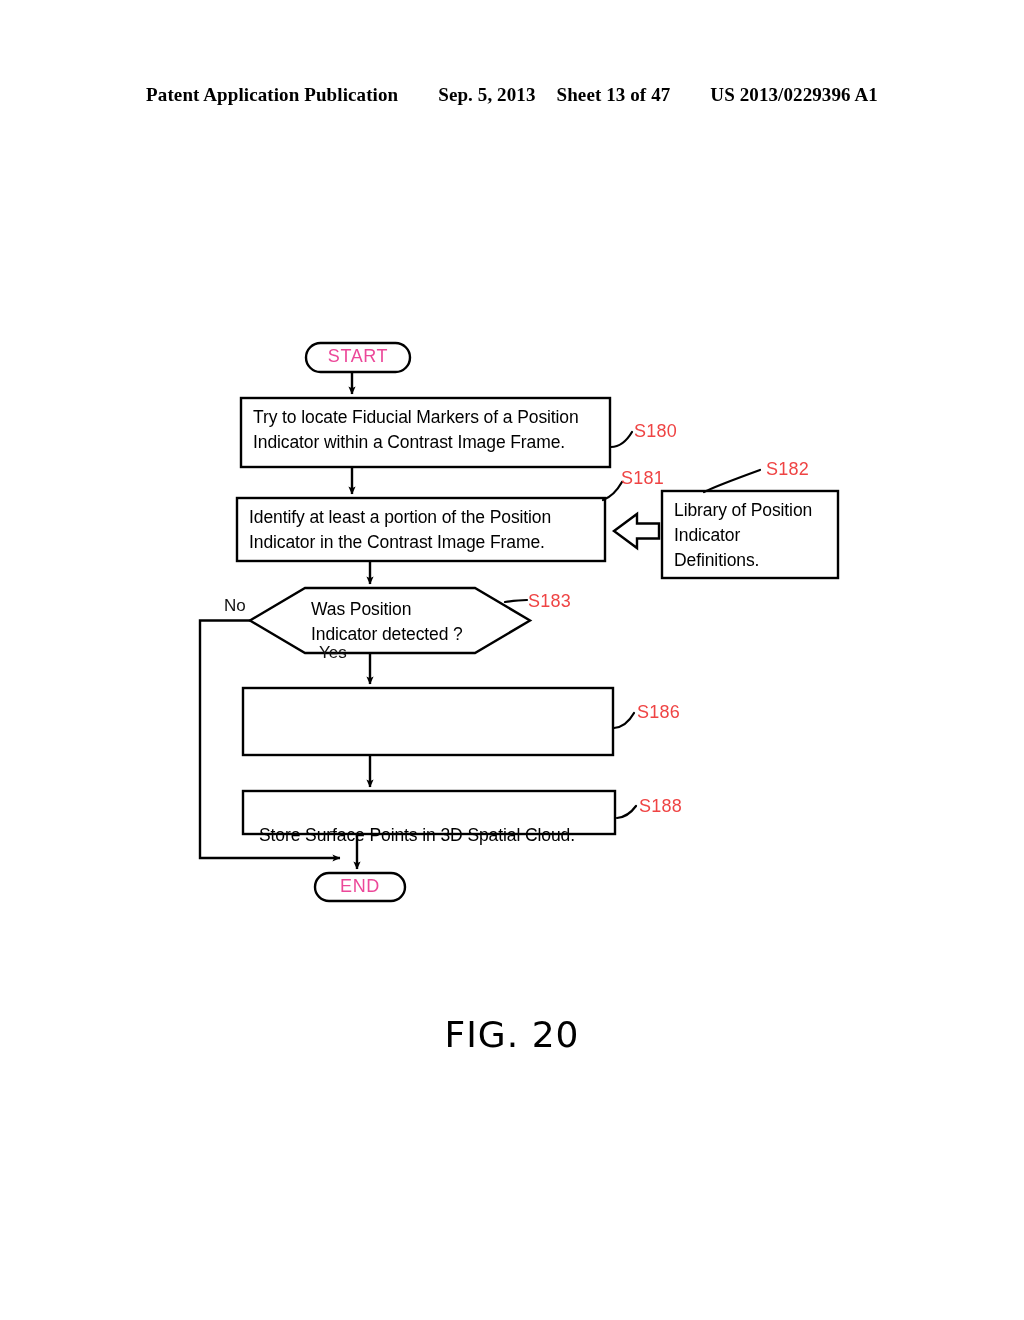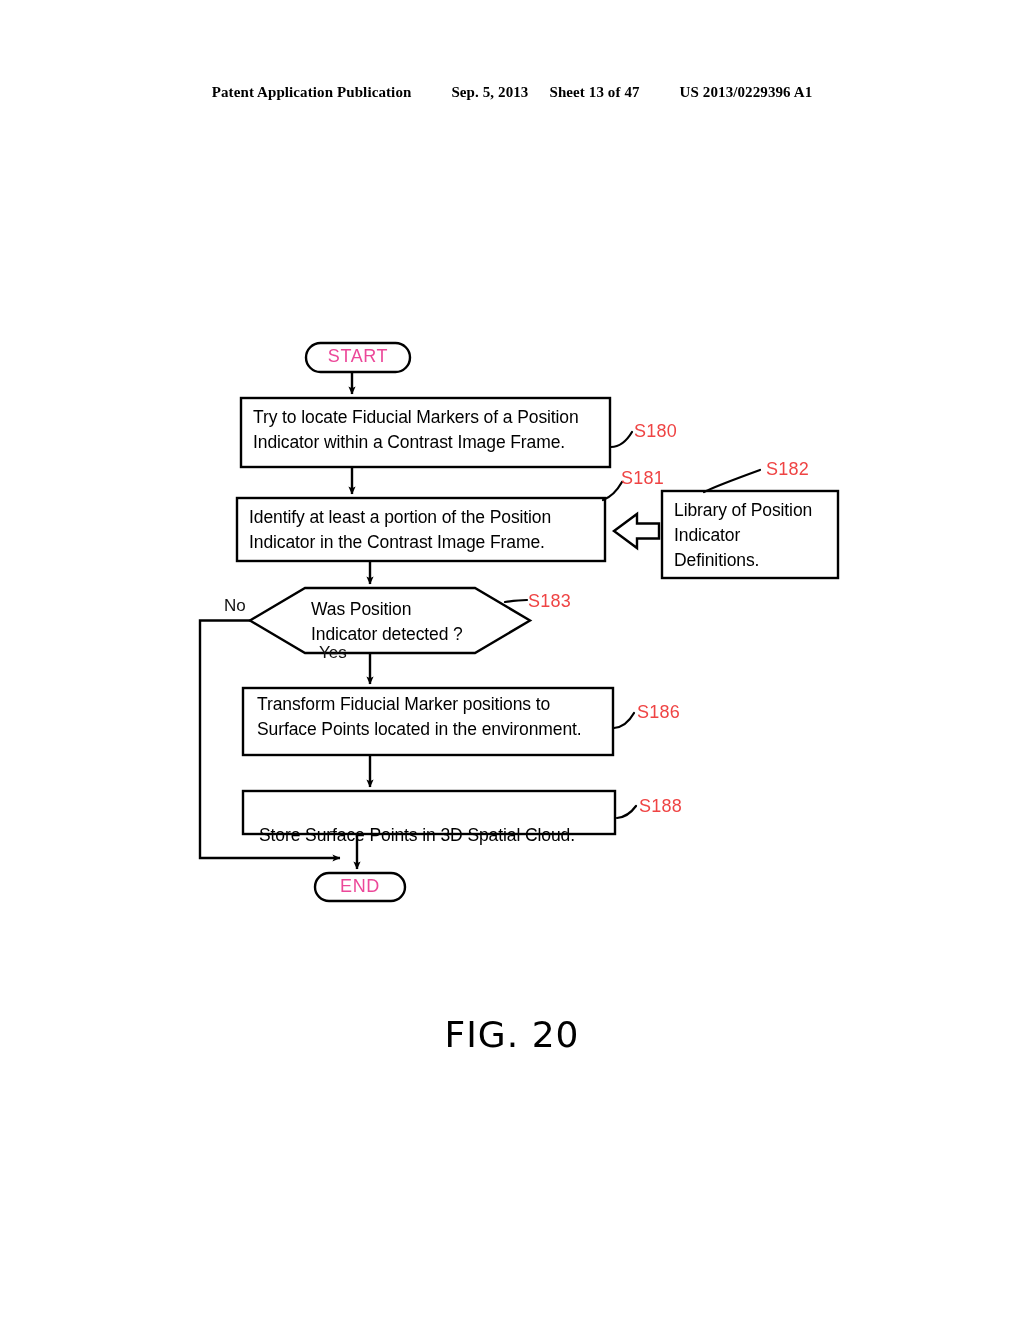--- a/index.html
+++ b/index.html
@@ -22,21 +22,21 @@
     position: absolute;
     left: 0;
     top: 84px;
     width: 1024px;
     height: 26px;
     display: flex;
     align-items: baseline;
     justify-content: center;
     font-family: "Liberation Serif", serif;
     font-weight: bold;
-    font-size: 15px;
+    font-size: 19px;
     letter-spacing: 0.1px;
     white-space: nowrap;
   }
   #page-header .hdr-pub { }
   #page-header .hdr-date { margin-left: 40px; }
   #page-header .hdr-sheet { margin-left: 21px; }
   #page-header .hdr-num { margin-left: 40px; }
 
   
   #figure-stage {
@@ -170,22 +170,20 @@
   <div class="node-text" style="left:249px; top:505px; width:350px;">Identify at least a portion of the Position
 Indicator in the Contrast Image Frame.</div>
 
   <div class="node-text" style="left:674px; top:498px; width:160px;">Library of Position
 Indicator
 Definitions.</div>
 
   <div class="node-text" style="left:311px; top:597px; width:215px;">Was Position
 Indicator detected ?</div>
 
-  <div class="node-text" style="left:257px; top:692px; width:356px;">Transform Fiducial Marker positions to
-Surface Points located in the environment.</div>
 
   <div class="node-text" style="left:259px; top:799px; width:350px;margin-top:24px;">Store Surface Points in 3D Spatial Cloud.</div>
 
   <div class="terminal-text" style="left:315px; top:876px; width:90px;">END</div>
 
   <div class="ref-label" style="left:634px; top:421px;">S180</div>
   <div class="ref-label" style="left:621px; top:468px;">S181</div>
   <div class="ref-label" style="left:766px; top:459px;">S182</div>
   <div class="ref-label" style="left:528px; top:591px;">S183</div>
   <div class="ref-label" style="left:637px; top:702px;">S186</div>

